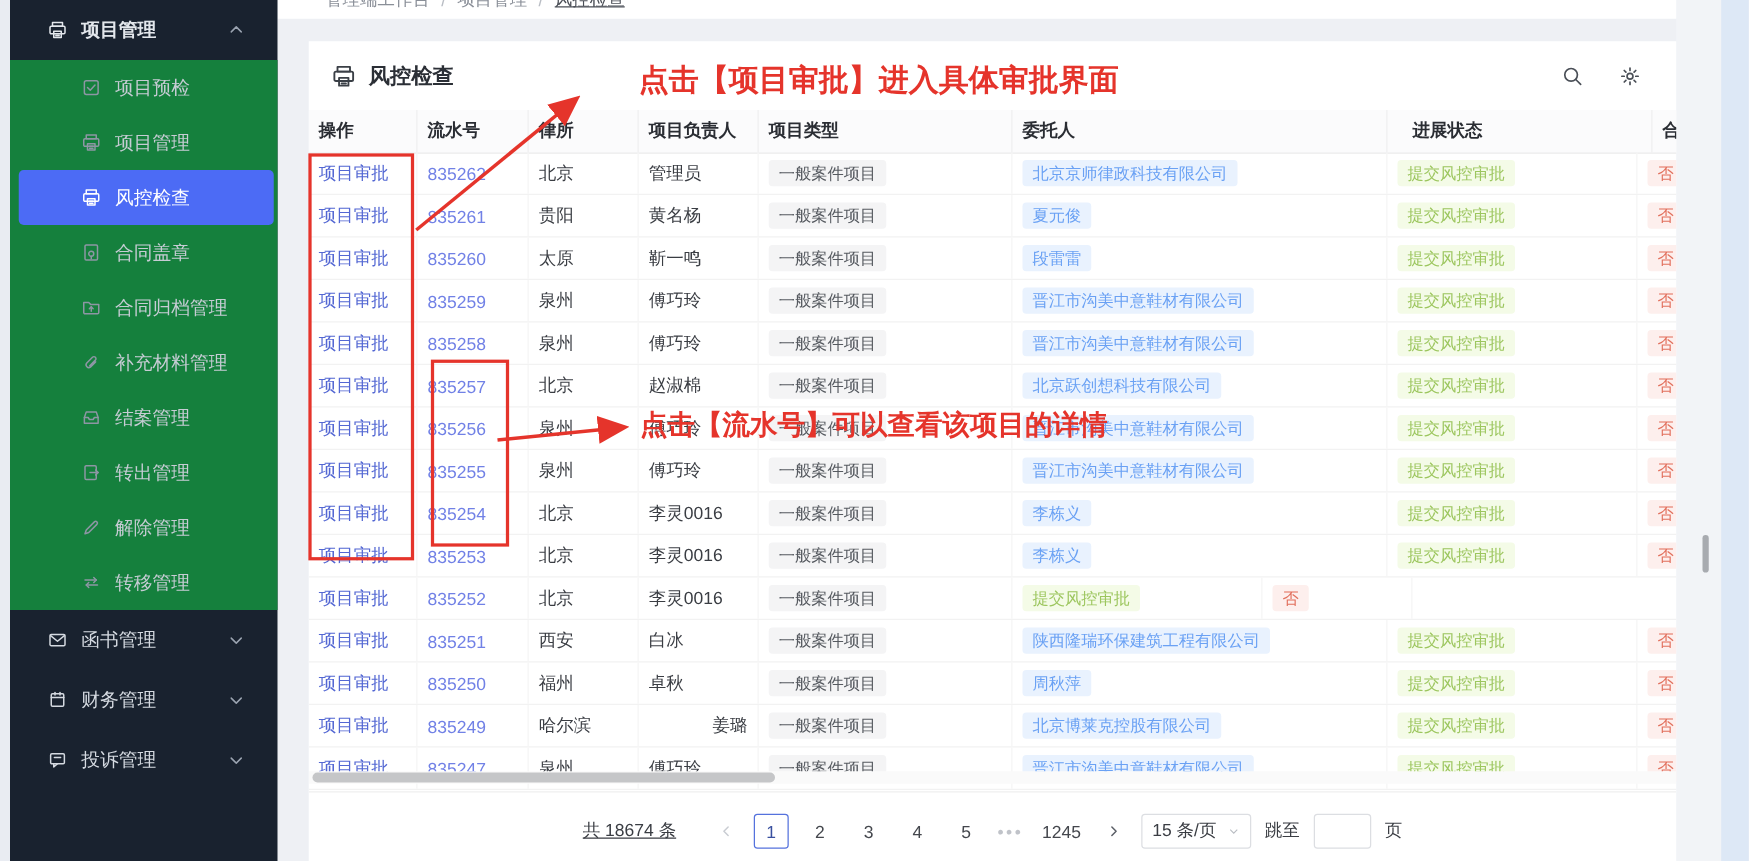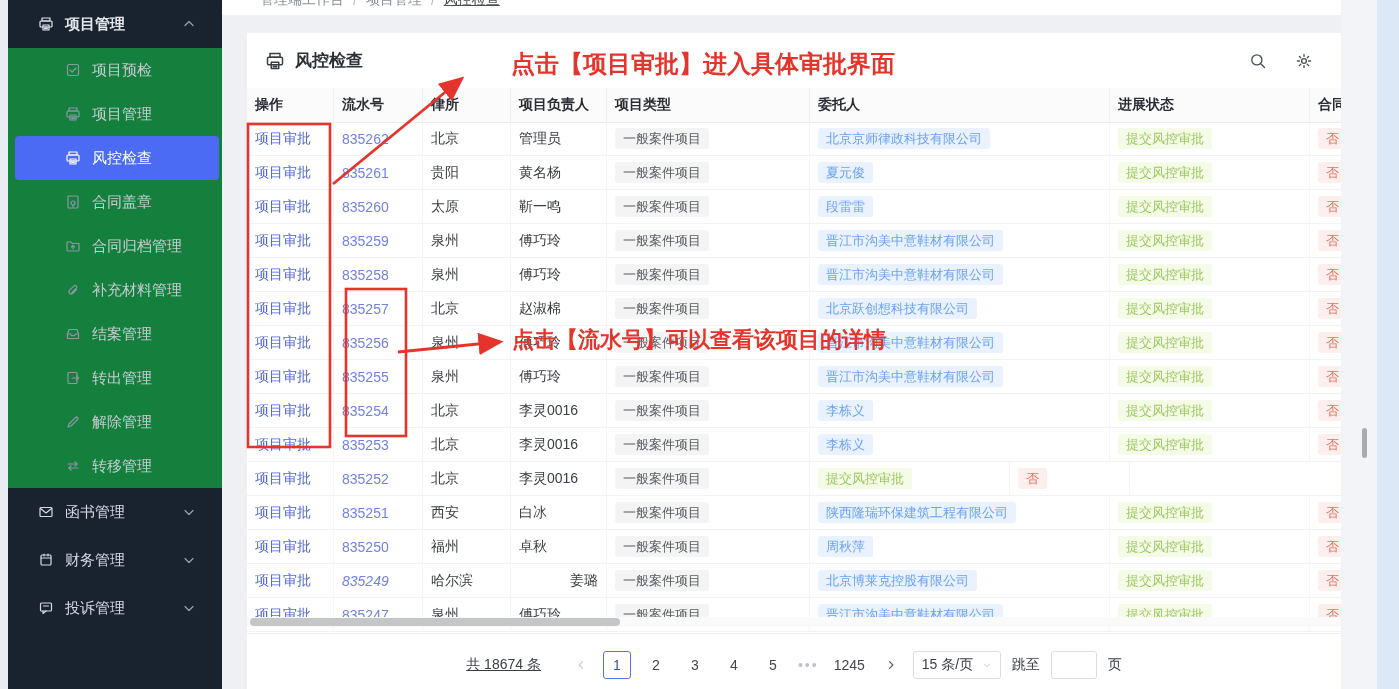--- a/index.html
+++ b/index.html
@@ -292,21 +292,21 @@
         </span>
     </span>
   </div>
   <div class="abs thead">
       <div class="th" style="width: 87px; text-align: right;">操作</div>
       <div class="th" style="width: 89px;">流水号</div>
       <div class="th" style="width: 88px;">律所</div>
       <div class="th" style="width: 96px;">项目负责人</div>
       <div class="th" style="width: 203px;">项目类型</div>
       <div class="th" style="width: 300px;">委托人</div>
-      <div class="th" style="width: 200px;">进展状态</div>
+      <div class="th" style="width: 200px; margin-left: 12px;">进展状态</div>
       <div class="th" style="width: 120px;">合同</div>
     </div>
   <div class="abs tbody">
       <div class="tr">
         <div class="td" style="width: 87px;">
           <a class="op-link">项目审批</a>
         </div>
         <div class="td" style="width: 89px;">
           <a class="serial-link">835262</a>
         </div>
@@ -635,21 +635,21 @@
           <span class="tag tag-status">提交风控审批</span>
         </div>
         <div class="td" style="width: 120px;">
           <span class="tag tag-contract">否</span>
         </div>
       </div>
       <div class="tr">
         <div class="td" style="width: 87px;">
           <a class="op-link">项目审批</a>
         </div>
-        <div class="td" style="width: 89px; font-style: italic;">
+        <div class="td" style="width: 89px;">
           <a class="serial-link">835249</a>
         </div>
         <div class="td" style="width: 88px;">
           <span>哈尔滨</span>
         </div>
         <div class="td" style="width: 96px; justify-content: flex-end;">
           <span>姜璐</span>
         </div>
         <div class="td" style="width: 203px;">
           <span class="tag tag-type">一般案件项目</span>

